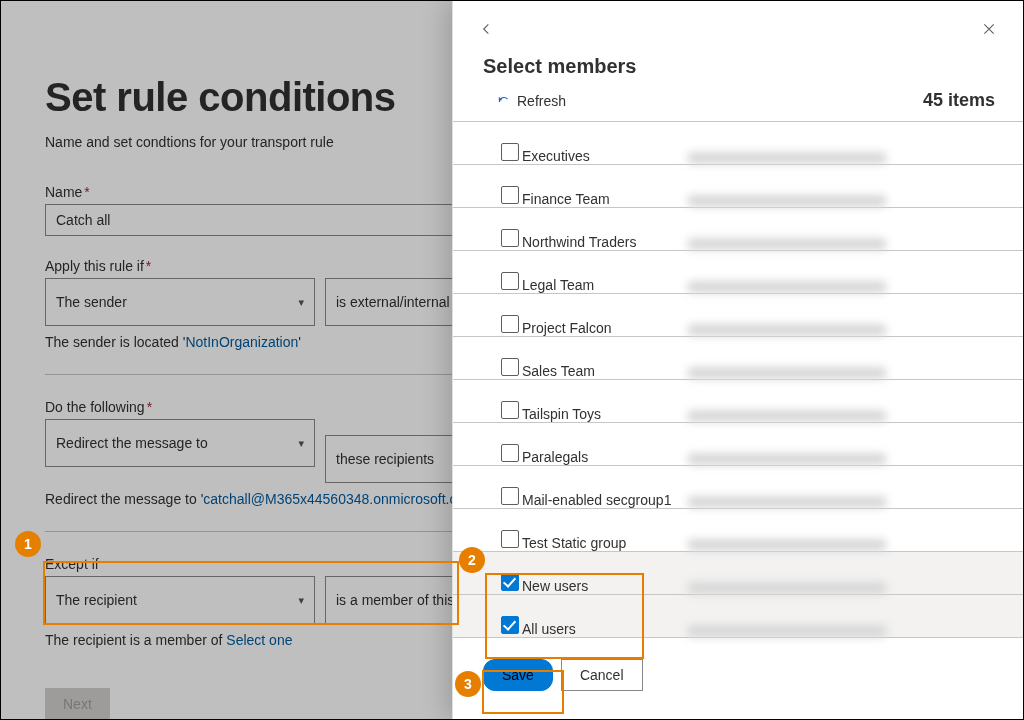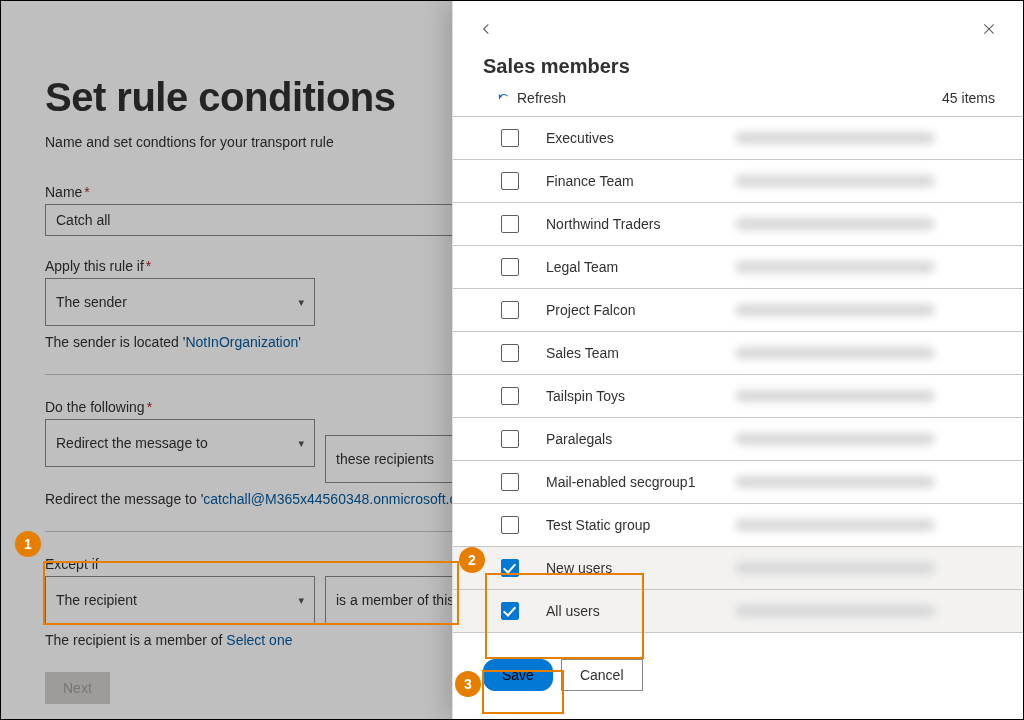--- a/index.html
+++ b/index.html
@@ -25,42 +25,42 @@
   .subtitle{font-size:14px;color:var(--text);margin-bottom:34px;}
   .field-label{font-size:14px;font-weight:400;margin-bottom:4px;color:var(--text);}
   .req{color:var(--required);margin-left:2px;}
   .text-input{width:650px;height:32px;border:1px solid var(--border);padding:0 10px;font-size:14px;background:#fff;color:var(--text);box-sizing:border-box;}
   .helper{font-size:14px;color:var(--text);margin-top:8px;}
   .helper a{color:var(--link);text-decoration:none;}
   .select-like{display:inline-flex;align-items:center;justify-content:space-between;height:48px;border:1px solid var(--border);padding:0 10px;width:270px;font-size:14px;background:#fff;box-sizing:border-box;margin-right:10px;position:relative;}
   .select-like .chev{font-size:11px;color:#555;margin-left:8px;}
   .section{margin-bottom:22px;}
   .rule-hr{border:none;border-top:1px solid var(--border-light);margin:24px 0;width:680px;}
-  .next-btn{display:inline-flex;align-items:center;justify-content:center;height:32px;padding:0 18px;background:#d2d0ce;color:#a19f9d;border:none;font-size:14px;margin-top:2px;}
+  .next-btn{display:inline-flex;align-items:center;justify-content:center;height:32px;padding:0 18px;background:#d2d0ce;color:#a19f9d;border:none;font-size:14px;margin-top:18px;}
 
   
   .annot-circle{position:absolute;width:26px;height:26px;border-radius:50%;background:var(--annot);color:#fff;font-size:14px;font-weight:600;display:flex;align-items:center;justify-content:center;z-index:30;}
   .annot-box{position:absolute;border:2px solid var(--annot);pointer-events:none;z-index:29;}
 
   
   .scrim{position:absolute;inset:0;background:var(--scrim);}
 
   
   .panel{position:absolute;top:0;right:0;bottom:0;width:570px;background:var(--panel-bg);box-shadow:-6px 0 24px rgba(0,0,0,.18);display:flex;flex-direction:column;border-left:1px solid #e1dfdd;z-index:20;}
   .panel .topbar{display:flex;align-items:center;justify-content:space-between;padding:14px 20px 4px 20px;}
   .icon-btn{width:28px;height:28px;display:inline-flex;align-items:center;justify-content:center;background:none;border:none;color:#605e5c;cursor:pointer;}
   .icon-btn svg{width:16px;height:16px;stroke:currentColor;fill:none;stroke-width:1.6;}
   .panel h2{font-size:20px;font-weight:700;margin:8px 0 12px 30px;}
   .refresh-row{display:flex;align-items:center;justify-content:space-between;padding:0 28px 10px 44px;}
   .refresh-row .left{display:inline-flex;align-items:flex-end;gap:6px;color:var(--text);font-size:14px;}
   .refresh-row .left svg{width:14px;height:14px;stroke:#0b61c4;fill:none;stroke-width:1.8;}
-  .items-count{font-size:14px;color:var(--text);}
+  .items-count{font-size:18px;color:var(--text);font-weight:bold;}
 
   .list-wrap{flex:1;overflow:auto;border-top:1px solid var(--border-light);position:relative;padding-bottom:4px;}
-  .list-row{display:flex;align-items:center;height:42px;border-bottom:1px solid var(--border-light);padding:0 20px 0 44px;gap:24px;font-size:14px;}
+  .list-row{display:flex;align-items:flex-end;height:42px;border-bottom:1px solid var(--border-light);padding:0 20px 0 44px;font-size:14px;}
   .list-row.selected{background:#f3f2f1;}
   .cb{appearance:none;width:18px;height:18px;border:1px solid #605e5c;border-radius:2px;background:#fff;position:relative;flex-shrink:0;}
   .cb:checked{background:var(--blue);border-color:var(--blue);}
   .cb:checked::after{content:'';position:absolute;left:4px;top:1px;width:5px;height:10px;border:solid #fff;border-width:0 2px 2px 0;transform:rotate(42deg);}
   .member-name{width:165px;color:var(--text);}
   .member-email{flex:1;color:transparent;position:relative;}
   .blur-bar{height:12px;border-radius:6px;background:#d7d7d7;filter:blur(4px);width:200px;}
   .panel-scrollbar{position:absolute;right:2px;top:2px;width:14px;bottom:2px;background:transparent;}
   .panel-scrollbar .track{position:absolute;inset:0;background:#f3f2f1;}
   .panel-scrollbar .thumb{position:absolute;right:2px;width:10px;top:430px;height:142px;background:#c8c6c4;border-radius:0;}
@@ -85,20 +85,23 @@
       <input type="text" class="text-input" value="Catch all" style="">
     </div>
 
     <div class="section">
       <div class="field-label"><span>Apply this rule if</span><span class="req">*</span></div>
       <div style="display:flex;">
         <div class="select-like">
           <span>The sender</span>
           <span class="chev">▾</span>
         </div>
+        <div class="select-like" style="width:160px;">
+          <span>is external/internal</span>
+        </div>
       </div>
       <div class="helper">
         <span>The sender is located</span> '<a href="#">NotInOrganization</a>'
       </div>
     </div>
 
     <hr class="rule-hr">
 
     <div class="section">
       <div class="field-label"><span>Do the following</span><span class="req">*</span></div>
@@ -145,21 +148,21 @@
         <svg viewBox="0 0 24 24">
             <path d="M14 5l-7 7 7 7"></path>
           </svg>
       </button>
       <button class="icon-btn" aria-label="Close">
         <svg viewBox="0 0 24 24">
             <path d="M5 5l14 14M19 5L5 19"></path>
           </svg>
       </button>
     </div>
-    <h2>Sales members</h2>
+    <h2>Select members</h2>
     <div class="refresh-row">
       <span class="left">
         <svg viewBox="0 0 24 24">
             <path d="M4 12a8 8 0 0 1 14-5M4 4v4h4"></path>
           </svg>
         <span>Refresh</span>
       </span>
       <span class="items-count">45 items</span>
     </div>
 

